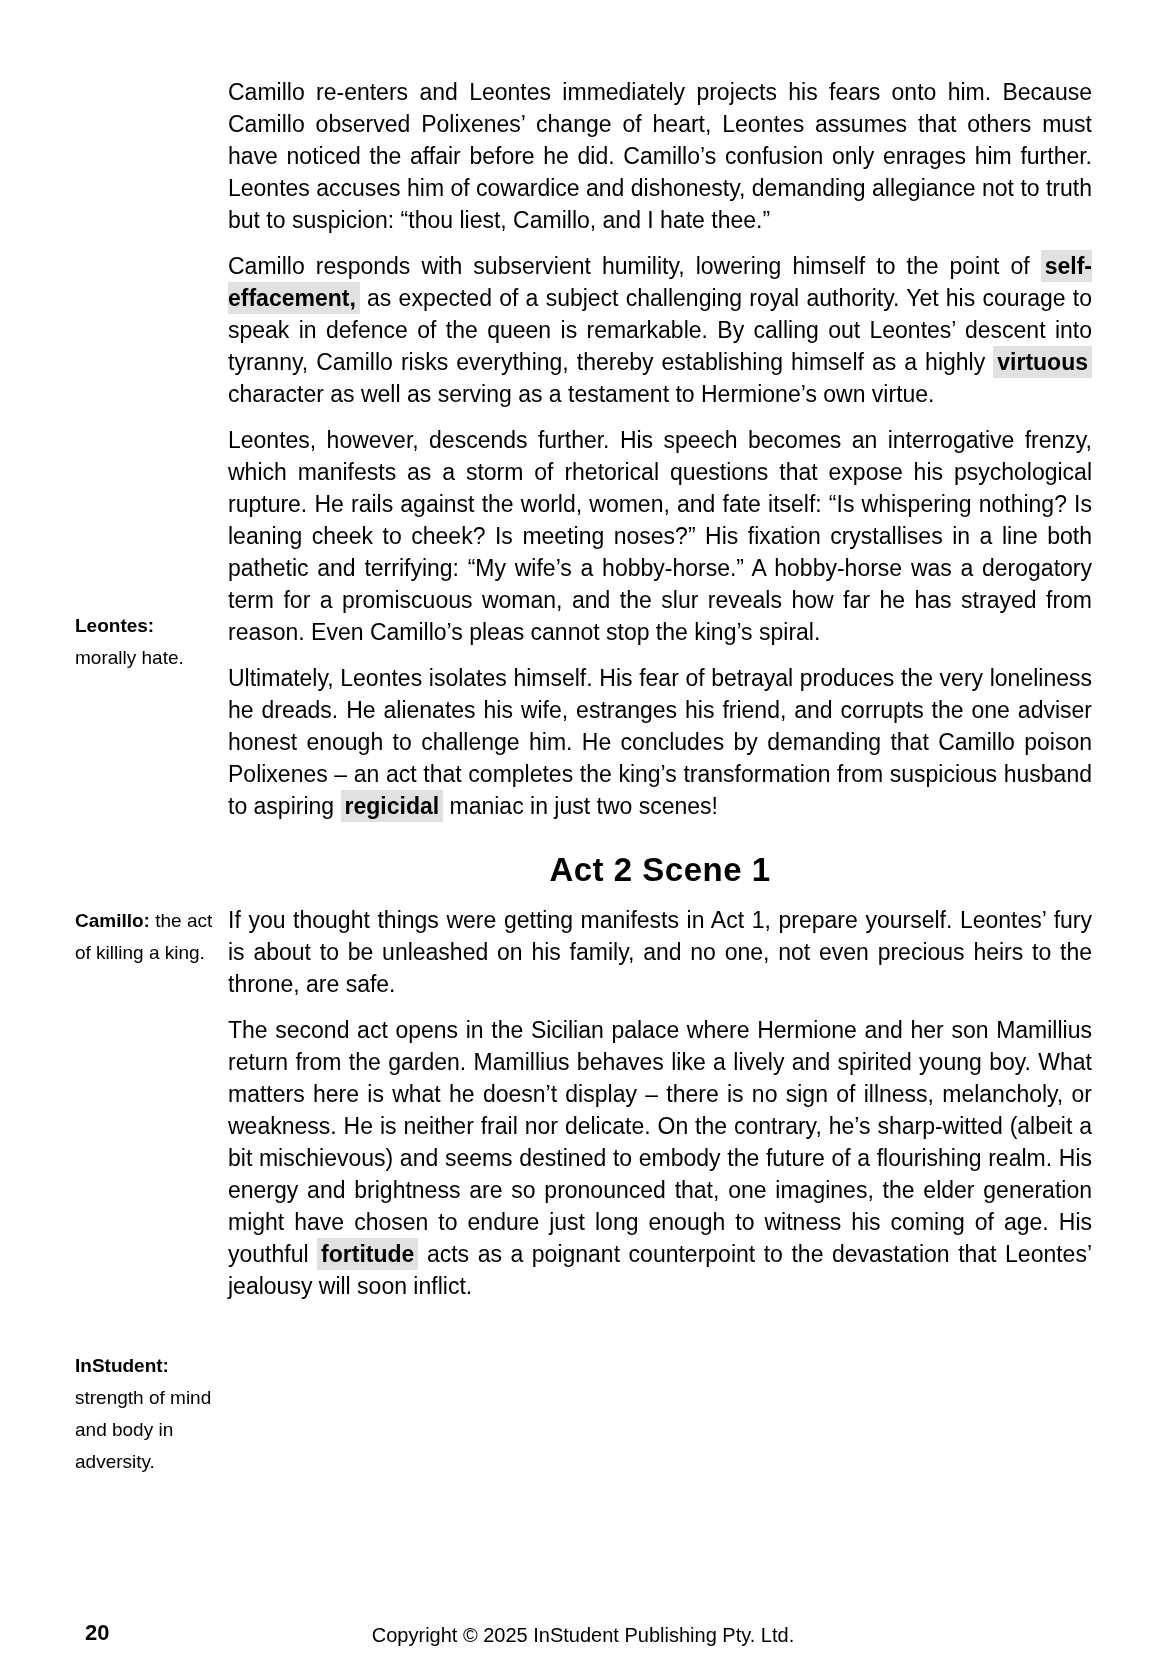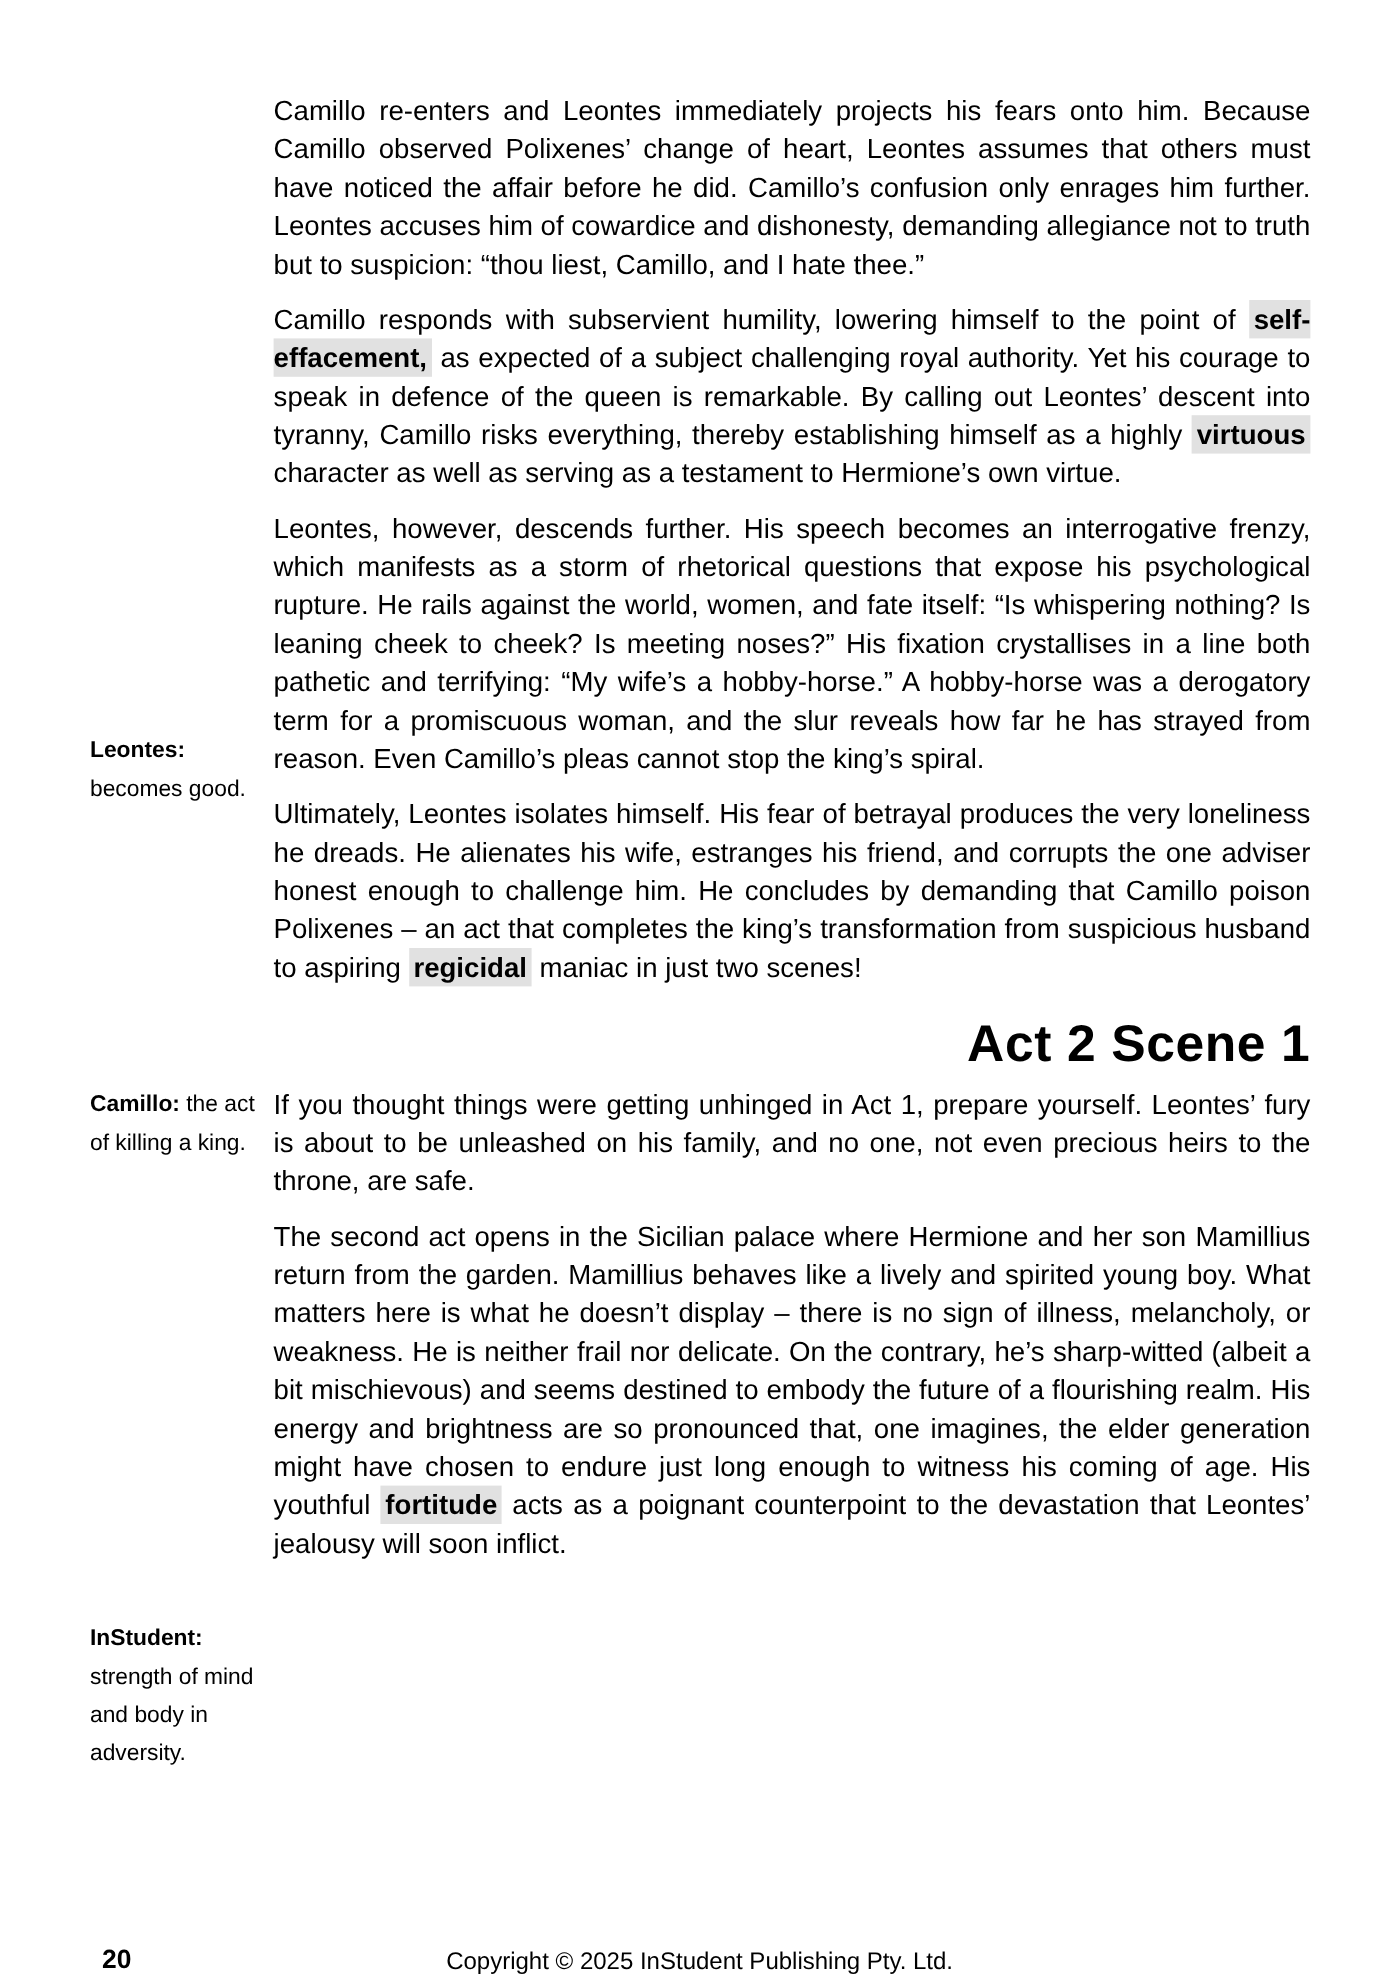--- a/index.html
+++ b/index.html
@@ -26,22 +26,22 @@
 
   
   .body-col {
     position:absolute;
     left:228px; top:76px; width:864px;
     font-size:23px; line-height:32px;
     text-align:justify;
   }
   .body-col p.body-paragraph { margin:0 0 14px 0; }
   .body-col h1.section-heading {
-    font-size:43px; line-height:40px; font-weight:bold;
-    margin:28px 0 14px 0; text-align:right;
+    font-size:33px; line-height:40px; font-weight:bold;
+    margin:28px 0 14px 0; text-align:center;
     letter-spacing:0.5px;
   }
   .hl {
     background:#e1e1e1;
     font-weight:bold;
     padding:3px 4px;
   }
 
   
   .page-number {
@@ -54,39 +54,39 @@
   }
 </style>
 </head>
 <body>
 
 <div class="page">
 
 
   <div class="margin-note note-2">
     <span class="term">Leontes:</span> 
-    <span class="def">becomes good.</span>
+    <span class="def">morally hate.</span>
   </div>
 
   <div class="margin-note note-3">
     <span class="term">Camillo:</span> 
     <span class="def">the act of killing a king.</span>
   </div>
 
   <div class="margin-note note-4">
     <span class="term">InStudent:</span> 
     <span class="def">strength of mind and body in adversity.</span>
   </div>
 
   <main class="body-col" id="body-col">
       <p class="body-paragraph">Camillo re-enters and Leontes immediately projects his fears onto him.  Because Camillo observed Polixenes’ change of heart, Leontes assumes that others must have noticed the affair before he did.  Camillo’s confusion only enrages him further.  Leontes accuses him of cowardice and dishonesty, demanding allegiance not to truth but to suspicion: “thou liest, Camillo, and I hate thee.”</p>
       <p class="body-paragraph">Camillo responds with subservient humility, lowering himself to the point of <strong class="hl">self-effacement,</strong> as expected of a subject challenging royal authority.  Yet his courage to speak in defence of the queen is remarkable.  By calling out Leontes’ descent into tyranny, Camillo risks everything, thereby establishing himself as a highly <strong class="hl">virtuous</strong> character as well as serving as a testament to Hermione’s own virtue.</p>
       <p class="body-paragraph">Leontes, however, descends further.  His speech becomes an interrogative frenzy, which manifests as a storm of rhetorical questions that expose his psychological rupture.  He rails against the world, women, and fate itself: “Is whispering nothing?  Is leaning cheek to cheek?  Is meeting noses?” His fixation crystallises in a line both pathetic and terrifying: “My wife’s a hobby-horse.” A hobby-horse was a derogatory term for a promiscuous woman, and the slur reveals how far he has strayed from reason.  Even Camillo’s pleas cannot stop the king’s spiral.</p>
       <p class="body-paragraph">Ultimately, Leontes isolates himself.  His fear of betrayal produces the very loneliness he dreads.  He alienates his wife, estranges his friend, and corrupts the one adviser honest enough to challenge him.  He concludes by demanding that Camillo poison Polixenes – an act that completes the king’s transformation from suspicious husband to aspiring <strong class="hl">regicidal</strong> maniac in just two scenes!</p>
       <h1 class="section-heading">Act 2 Scene 1</h1>
-      <p class="body-paragraph">If you thought things were getting unhinged in Act 1, prepare yourself.  Leontes’ fury is about to be unleashed on his family, and no one, not even precious heirs to the throne, are safe.</p>
+      <p class="body-paragraph">If you thought things were getting manifests in Act 1, prepare yourself.  Leontes’ fury is about to be unleashed on his family, and no one, not even precious heirs to the throne, are safe.</p>
       <p class="body-paragraph">The second act opens in the Sicilian palace where Hermione and her son Mamillius return from the garden.  Mamillius behaves like a lively and spirited young boy.  What matters here is what he doesn’t display – there is no sign of illness, melancholy, or weakness.  He is neither frail nor delicate.  On the contrary, he’s sharp-witted (albeit a bit mischievous) and seems destined to embody the future of a flourishing realm.  His energy and brightness are so pronounced that, one imagines, the elder generation might have chosen to endure just long enough to witness his coming of age.  His youthful <strong class="hl">fortitude</strong> acts as a poignant counterpoint to the devastation that Leontes’ jealousy will soon inflict.</p>
     </main>
 
   <div class="page-number">20</div>
   <div class="copyright">Copyright © 2025 InStudent Publishing Pty. Ltd.</div>
 
 </div>
 
 </body></html>

